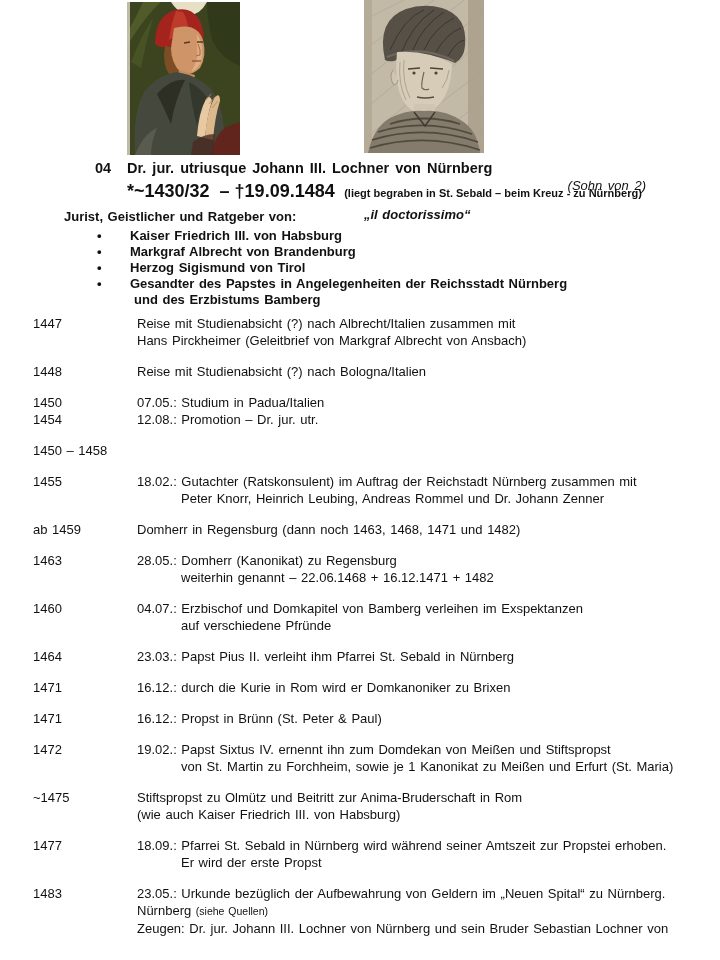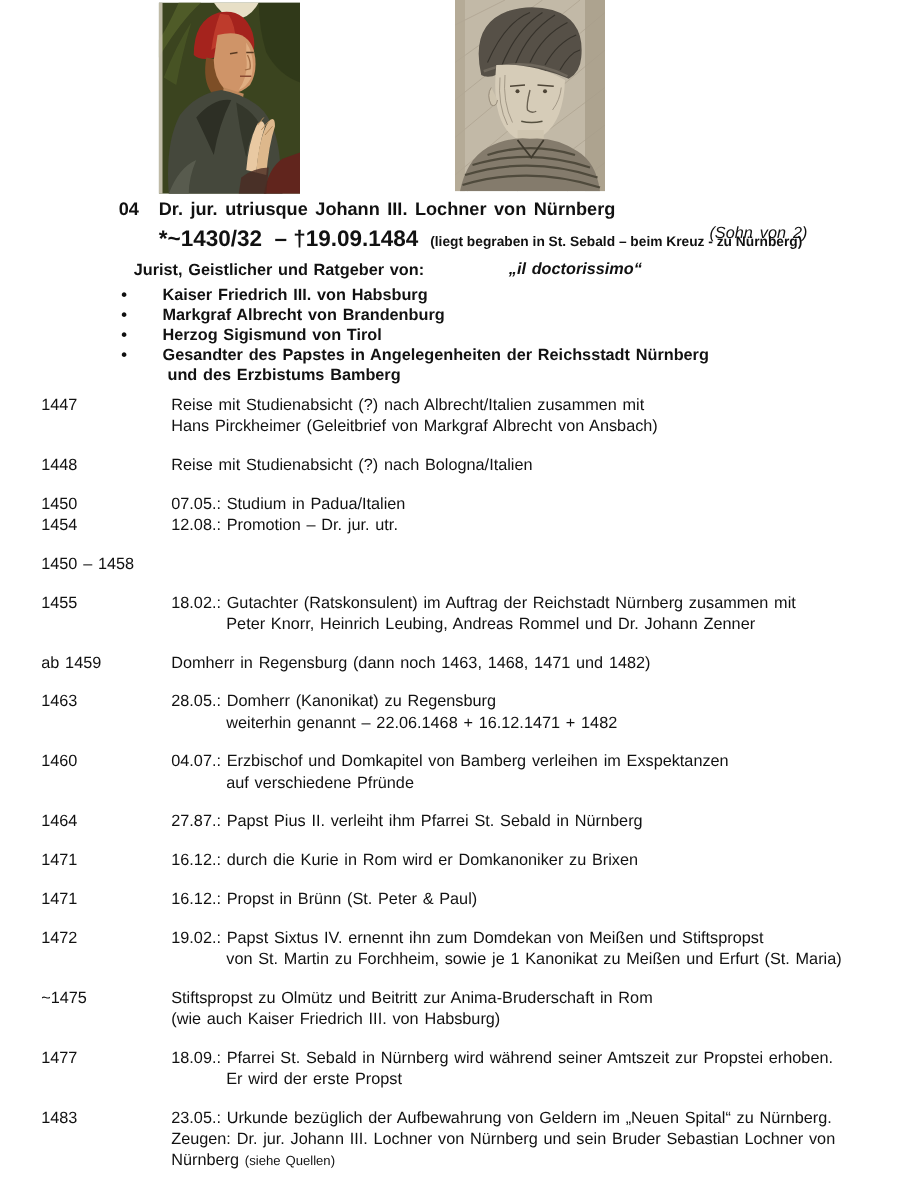--- a/index.html
+++ b/index.html
@@ -22,21 +22,21 @@
   .title-row { position:relative; height:19px; }
   .doc-number { position:absolute; left:95px; top:0; font-size:14.5px; font-weight:bold; }
   .doc-title  { position:absolute; left:127px; top:0; font-size:14.5px; font-weight:bold; word-spacing:2px; white-space:nowrap; }
   .relation-note { position:absolute; right:14px; top:18px; font-size:13px; font-style:italic; word-spacing:2px; }
   .dates-row { position:relative; margin-left:127px; margin-top:2px; height:18px; white-space:nowrap; }
   .life-dates { font-size:18px; font-weight:bold; white-space:pre; }
   .burial-note { font-size:11px; font-weight:bold; margin-left:5px; }
 
   
   .roles { position:absolute; top:207px; left:0; width:720px; }
-  .roles-head { position:relative; margin-left:107px; height:19px; }
+  .roles-head { position:relative; margin-left:64px; height:19px; }
   .roles-intro { font-size:13px; font-weight:bold; word-spacing:1px; }
   .epithet { position:absolute; left:300px; top:0; font-size:13px; font-weight:bold; font-style:italic; word-spacing:1px; }
   .bullets { list-style:none; margin:2px 0 0 0; padding:0; }
   .bullets li { position:relative; padding-left:130px; line-height:16px; font-size:13px; font-weight:bold; word-spacing:1px; white-space:nowrap; }
   .bullets .dot { position:absolute; left:97px; top:0; font-weight:bold; }
   .bullets .wrap-line { padding-left:4px; }
 
   
   .timeline { position:absolute; top:315px; left:33px; width:677px; }
   .entry { display:flex; margin-top:14px; }
@@ -222,21 +222,21 @@
     <span class="year">1460</span>
     <div class="lines">
       <div class="line">04.07.: Erzbischof und Domkapitel von Bamberg verleihen im Exspektanzen</div>
       <div class="line deep">auf verschiedene Pfründe</div>
     </div>
   </div>
 
   <div class="entry">
     <span class="year">1464</span>
     <div class="lines">
-      <div class="line">27.87.: Papst Pius II. verleiht ihm Pfarrei St. Sebald in Nürnberg</div>
+      <div class="line">23.03.: Papst Pius II. verleiht ihm Pfarrei St. Sebald in Nürnberg</div>
     </div>
   </div>
 
   <div class="entry">
     <span class="year">1471</span>
     <div class="lines">
       <div class="line">16.12.: durch die Kurie in Rom wird er Domkanoniker zu Brixen</div>
     </div>
   </div>
 
@@ -268,21 +268,21 @@
     <div class="lines">
       <div class="line">18.09.: Pfarrei St. Sebald in Nürnberg wird während seiner Amtszeit zur Propstei erhoben.</div>
       <div class="line deep">Er wird der erste Propst</div>
     </div>
   </div>
 
   <div class="entry">
     <span class="year">1483</span>
     <div class="lines">
       <div class="line">23.05.: Urkunde bezüglich der Aufbewahrung von Geldern im „Neuen Spital“ zu Nürnberg.</div>
-      <div class="line">Zeugen: Dr. jur. Johann III. Lochner von Nürnberg und sein Bruder Sebastian Lochner von</div>
       <div class="line">
         <span>Nürnberg</span>
         <span class="small-note">(siehe Quellen)</span>
       </div>
+      <div class="line">Zeugen: Dr. jur. Johann III. Lochner von Nürnberg und sein Bruder Sebastian Lochner von</div>
     </div>
   </div>
 
 </div>
 
 </body></html>

